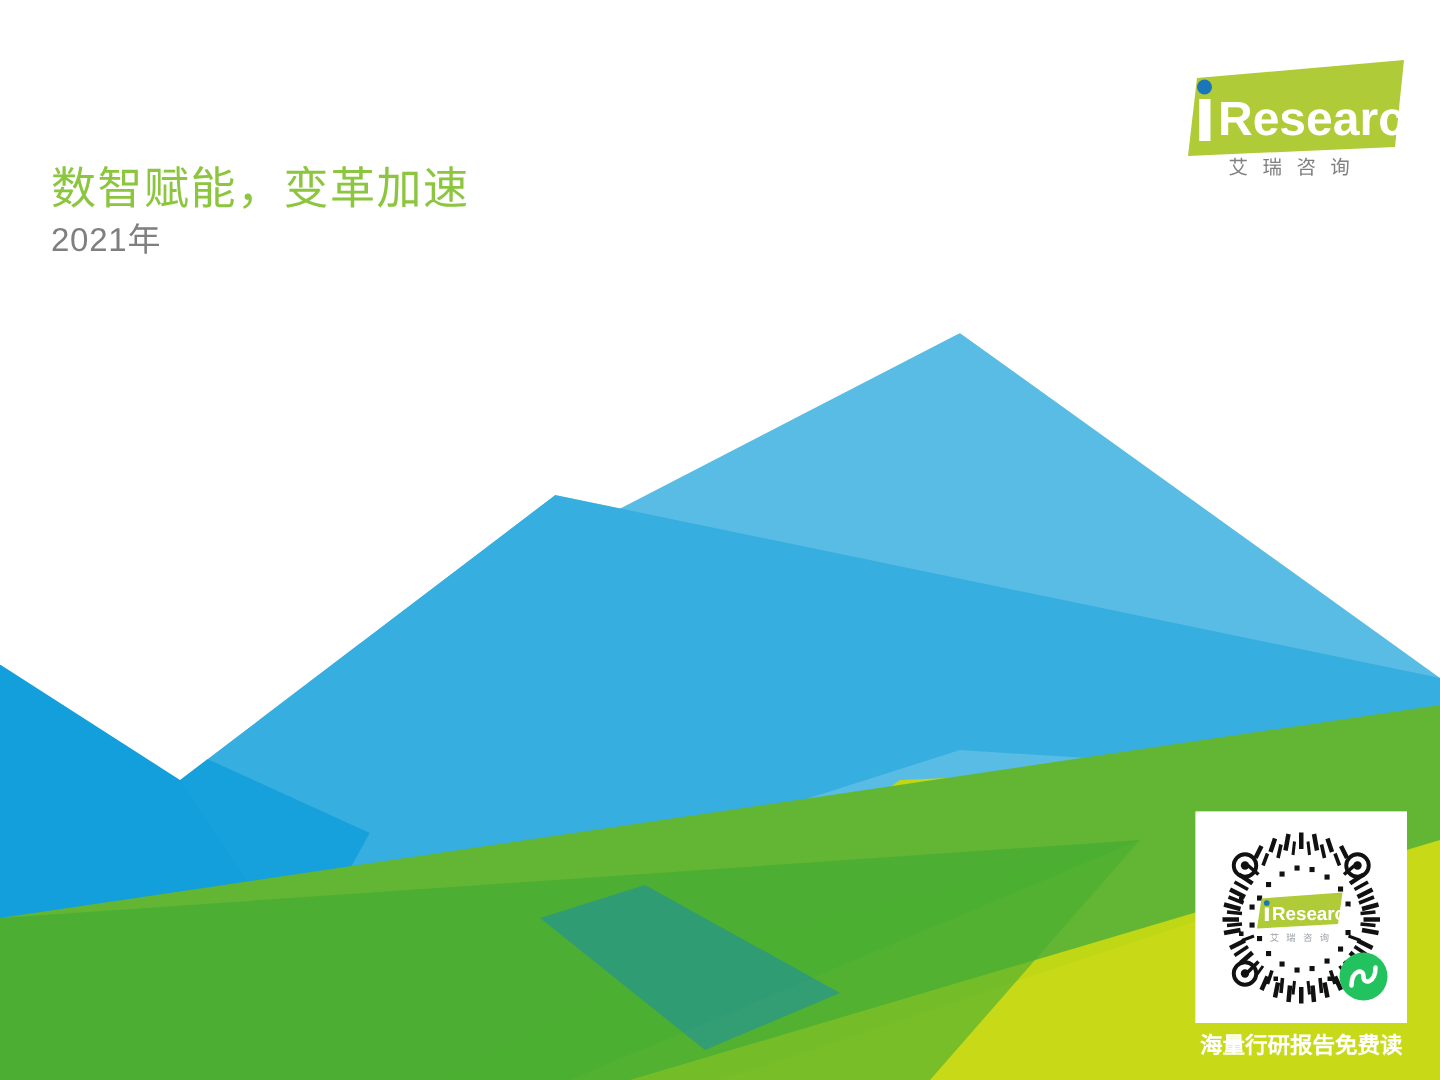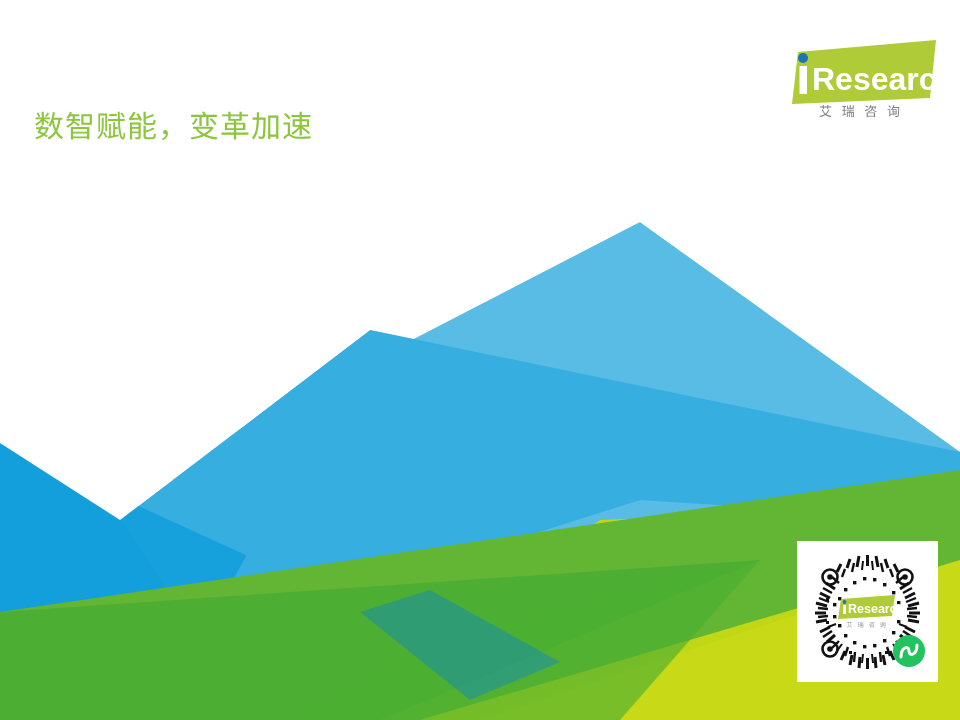--- a/index.html
+++ b/index.html
@@ -146,20 +146,21 @@
       <rect x="13.5" y="38" width="7.5" height="28" fill="#ffffff"></rect>
 
       <text x="26" y="62" font-family="Liberation Sans, sans-serif" font-size="32" font-weight="700" fill="#ffffff">Research</text>
 
       <text x="75" y="88" text-anchor="middle" font-family="Liberation Sans, sans-serif" font-size="13" letter-spacing="3" fill="#808080">艾 瑞 咨 询</text>
     </svg>
   </div>
 
   <div id="headline">
     <div class="kicker">数智赋能，变革加速</div>
+    <div class="year">2021年</div>
   </div>
 
   <div id="qr-panel">
     <div id="qr-card">
       <svg viewBox="0 0 141 141">
         <rect x="0" y="0" width="141" height="141" fill="#ffffff"></rect>
 
         <g stroke="#111111" stroke-linecap="butt" fill="none">
           <g stroke-width="3">
             <line x1="70.5" y1="14" x2="70.5" y2="25"></line>
@@ -274,15 +275,16 @@
           <text x="51" y="72" font-family="Liberation Sans, sans-serif" font-size="12.5" font-weight="700" fill="#ffffff">Research</text>
           <text x="70" y="86" text-anchor="middle" font-family="Liberation Sans, sans-serif" font-size="6.2" letter-spacing="1.6" fill="#9AA0A6">艾 瑞 咨 询</text>
         </g>
 
         <g>
           <circle cx="112" cy="110" r="16" fill="#22C35E"></circle>
           <path d="M104 116 C104 106, 112 104, 112 110 C112 116, 120 114, 120 104" fill="none" stroke="#ffffff" stroke-width="3" stroke-linecap="round"></path>
         </g>
       </svg>
     </div>
+    <div id="qr-caption">海量行研报告免费读</div>
   </div>
 
 </div>
 
 </body></html>

